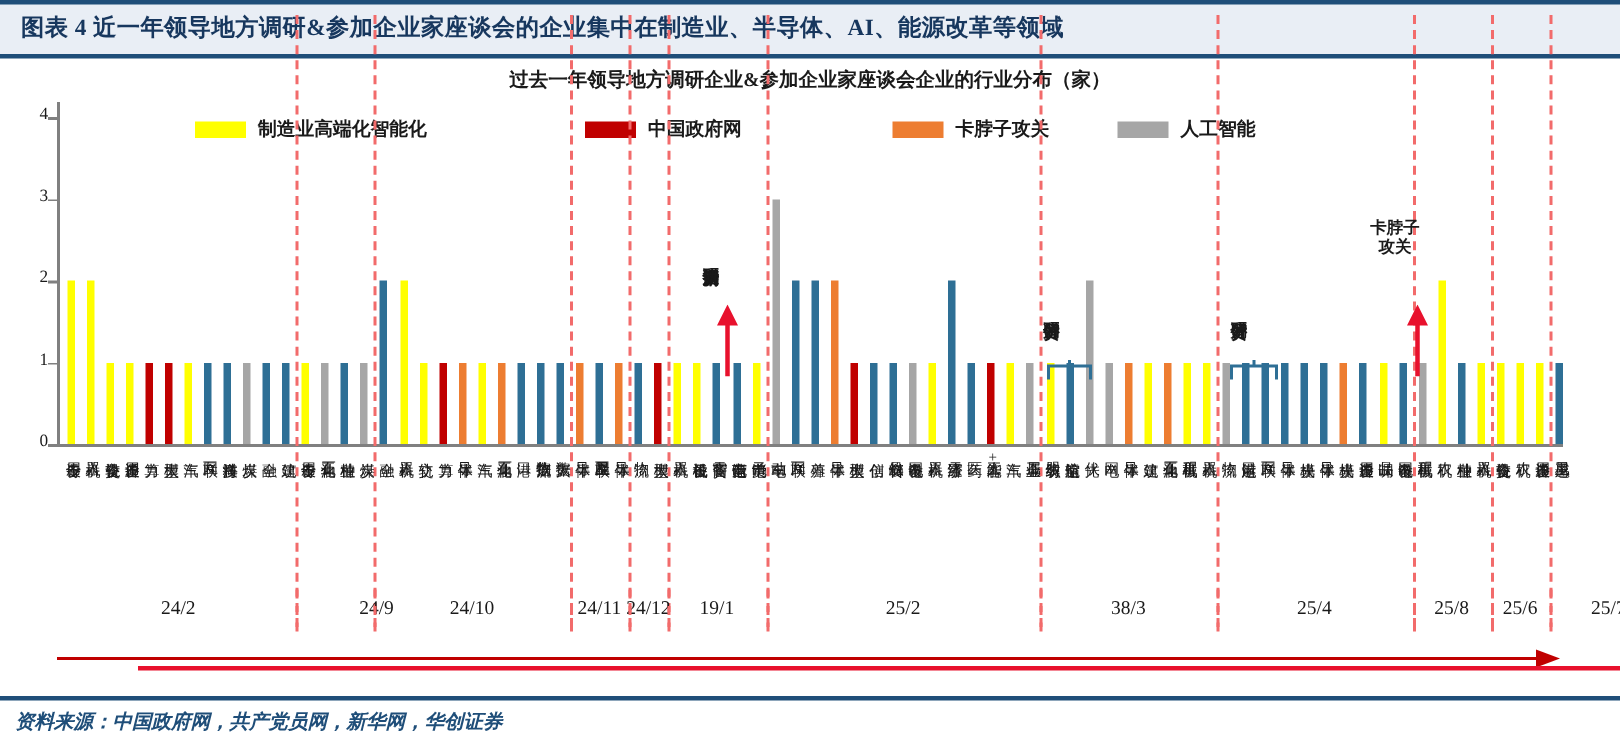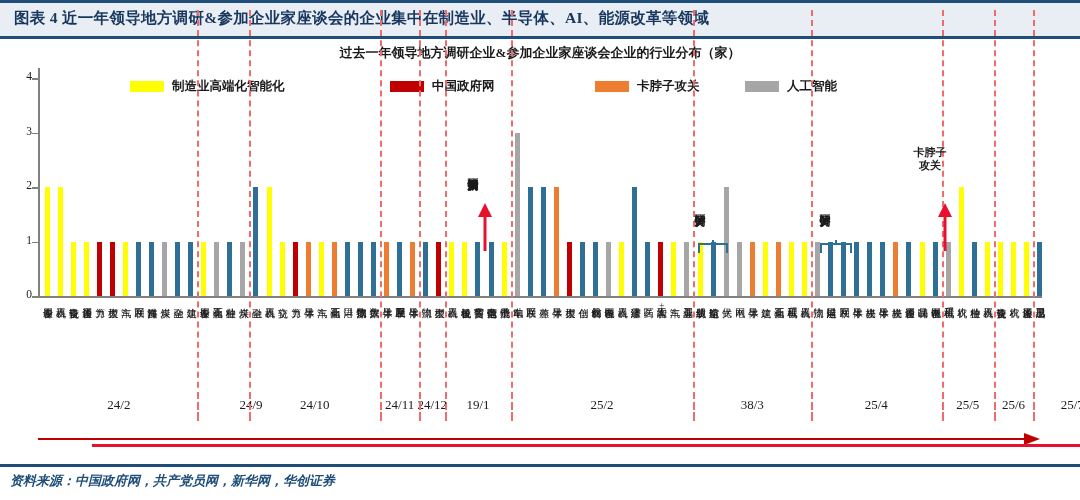--- a/index.html
+++ b/index.html
@@ -338,21 +338,21 @@
 <div id="months">
     <div class="month" style="left: 80.83px;">24/2</div>
     <div class="month" style="left: 177px; margin-left: 36px;">24/9</div>
     <div class="month" style="left: 276.73px;">24/10</div>
     <div class="month" style="left: 361.62px;">24/11</div>
     <div class="month" style="left: 394.27px;">24/12</div>
     <div class="month" style="left: 439.98px;">19/1</div>
     <div class="month" style="left: 564.05px;">25/2</div>
     <div class="month" style="left: 714.24px;">38/3</div>
     <div class="month" style="left: 838.31px;">25/4</div>
-    <div class="month" style="left: 929.73px;">25/5</div>
+    <div class="month" style="left: 929.73px;">25/8</div>
     <div class="month" style="left: 975.44px;">25/6</div>
     <div class="month" style="left: 1034.21px;">25/7</div>
     <div class="month-sep" style="left: 159.19px;"></div>
     <div class="month-sep" style="left: 211.43px;"></div>
     <div class="month-sep" style="left: 342.03px;"></div>
     <div class="month-sep" style="left: 381.21px;"></div>
     <div class="month-sep" style="left: 407.33px;"></div>
     <div class="month-sep" style="left: 472.63px;"></div>
     <div class="month-sep" style="left: 655.47px;"></div>
     <div class="month-sep" style="left: 773.01px;"></div>

